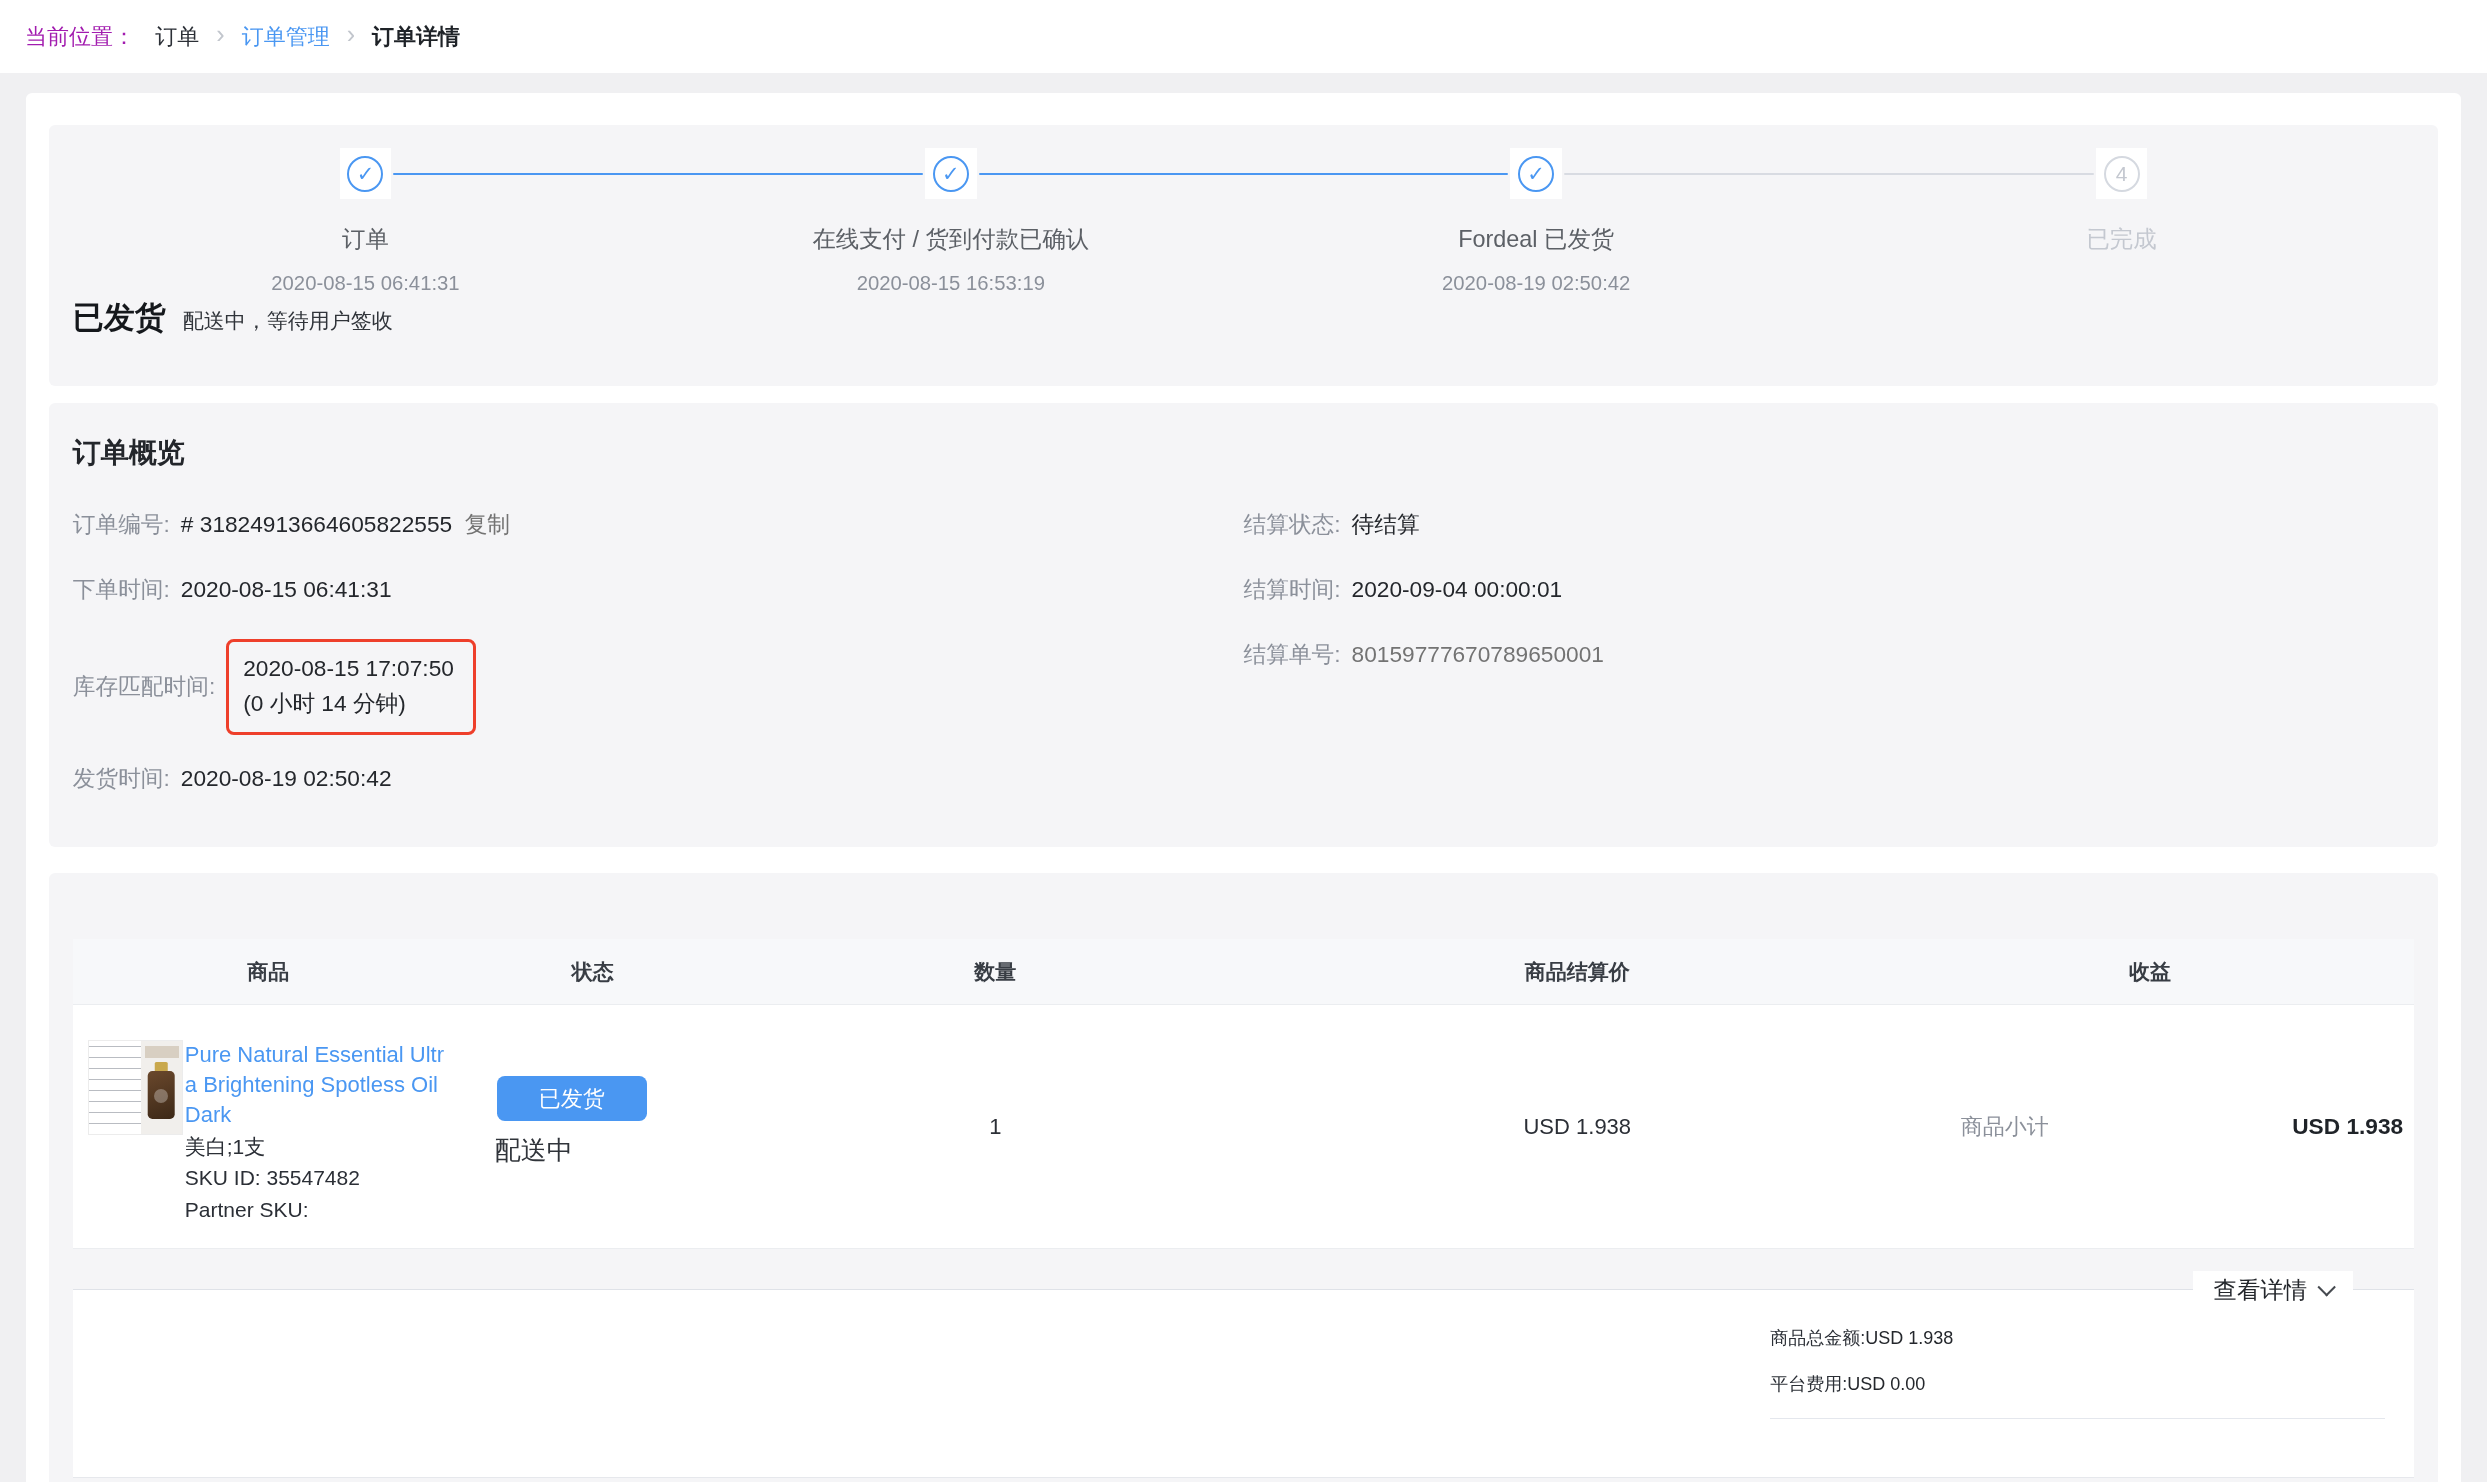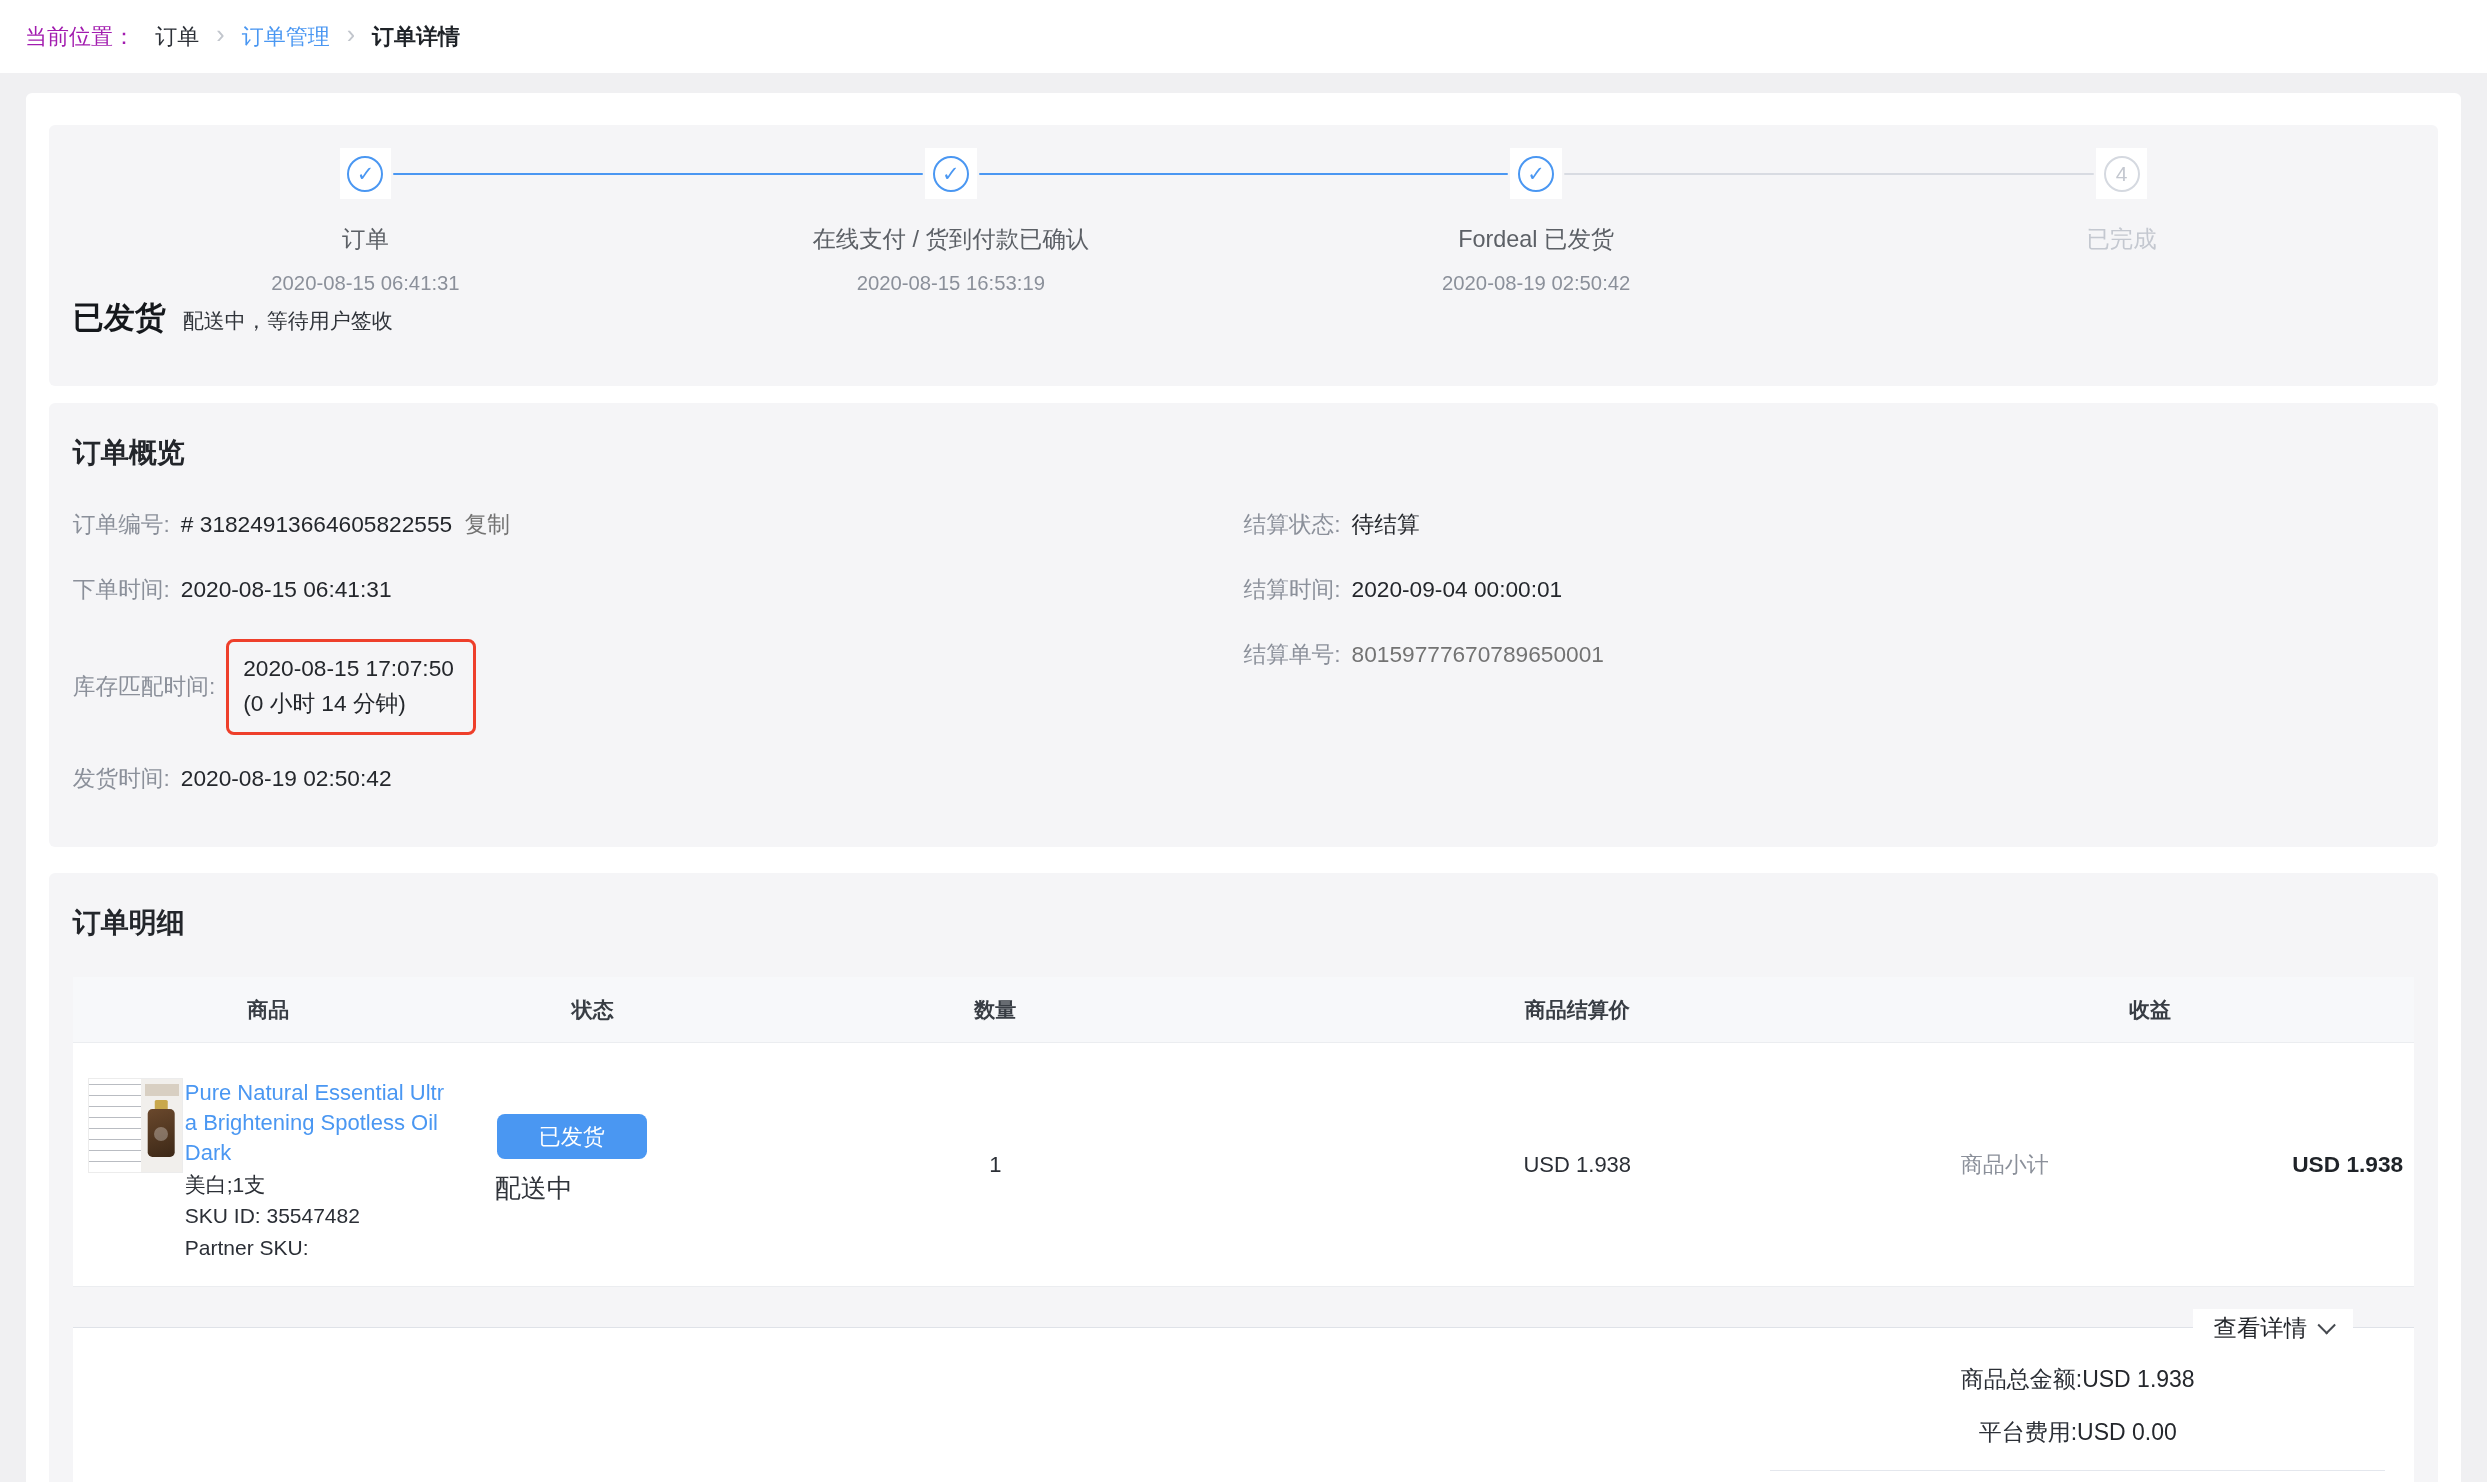--- a/index.html
+++ b/index.html
@@ -87,22 +87,22 @@
   .revenue { color:#1f2328; font-size:22.7px; font-weight:700; }
 
   
   .summary { position:relative; margin-top:40px; background:#fff;
     border-top:1.6px solid #dfe2e8; border-bottom:1.6px solid #e6e8ec; padding:36px 11px 33px; }
   .view-details { position:absolute; top:-19.5px; right:61px; background:#fff; padding:0 20.3px;
     height:39px; display:flex; align-items:center; font-size:23.4px; color:#24272c; cursor:pointer; }
   .chev { width:13.3px; height:13.3px; border-right:2.3px solid #464a50; border-bottom:2.3px solid #464a50;
     transform:rotate(45deg) translate(-2.3px,-2.3px); margin-left:12.5px; }
   .totals { width:633px; margin-left:auto; padding-right:18px; }
-  .total-row { display:flex; justify-content:center; align-items:baseline;
-    font-size:23px; color:#2b2f36; margin-bottom:22px; }
+  .total-row { display:flex; justify-content:flex-start; align-items:baseline;
+    font-size:18px; color:#2b2f36; margin-bottom:22px; }
   .total-row .tval { color:#24272c; }
   .grand { border-top:1.6px solid #e4e7ed; padding-top:25px; margin-top:3.1px; margin-bottom:0; }
 </style>
 </head>
 <body>
 
 <div class="topbar">
   <span class="crumb-prefix">当前位置：</span>
   <span class="crumb">订单</span>
   <span class="crumb-sep">›</span>
@@ -197,21 +197,20 @@
           <div class="kv">
             <span class="kv-label">结算单号:</span>
             <span class="text-link">80159777670789650001</span>
           </div>
         </div>
 
       </div>
     </div>
 
     <div class="panel panel-detail">
-      <div class="section-title">订单明细</div>
 
       <div class="table">
         <div class="thead">
           <div class="th product">商品</div>
           <div class="th status">状态</div>
           <div class="th qty">数量</div>
           <div class="th price">商品结算价</div>
           <div class="th profit">收益</div>
         </div>
 

